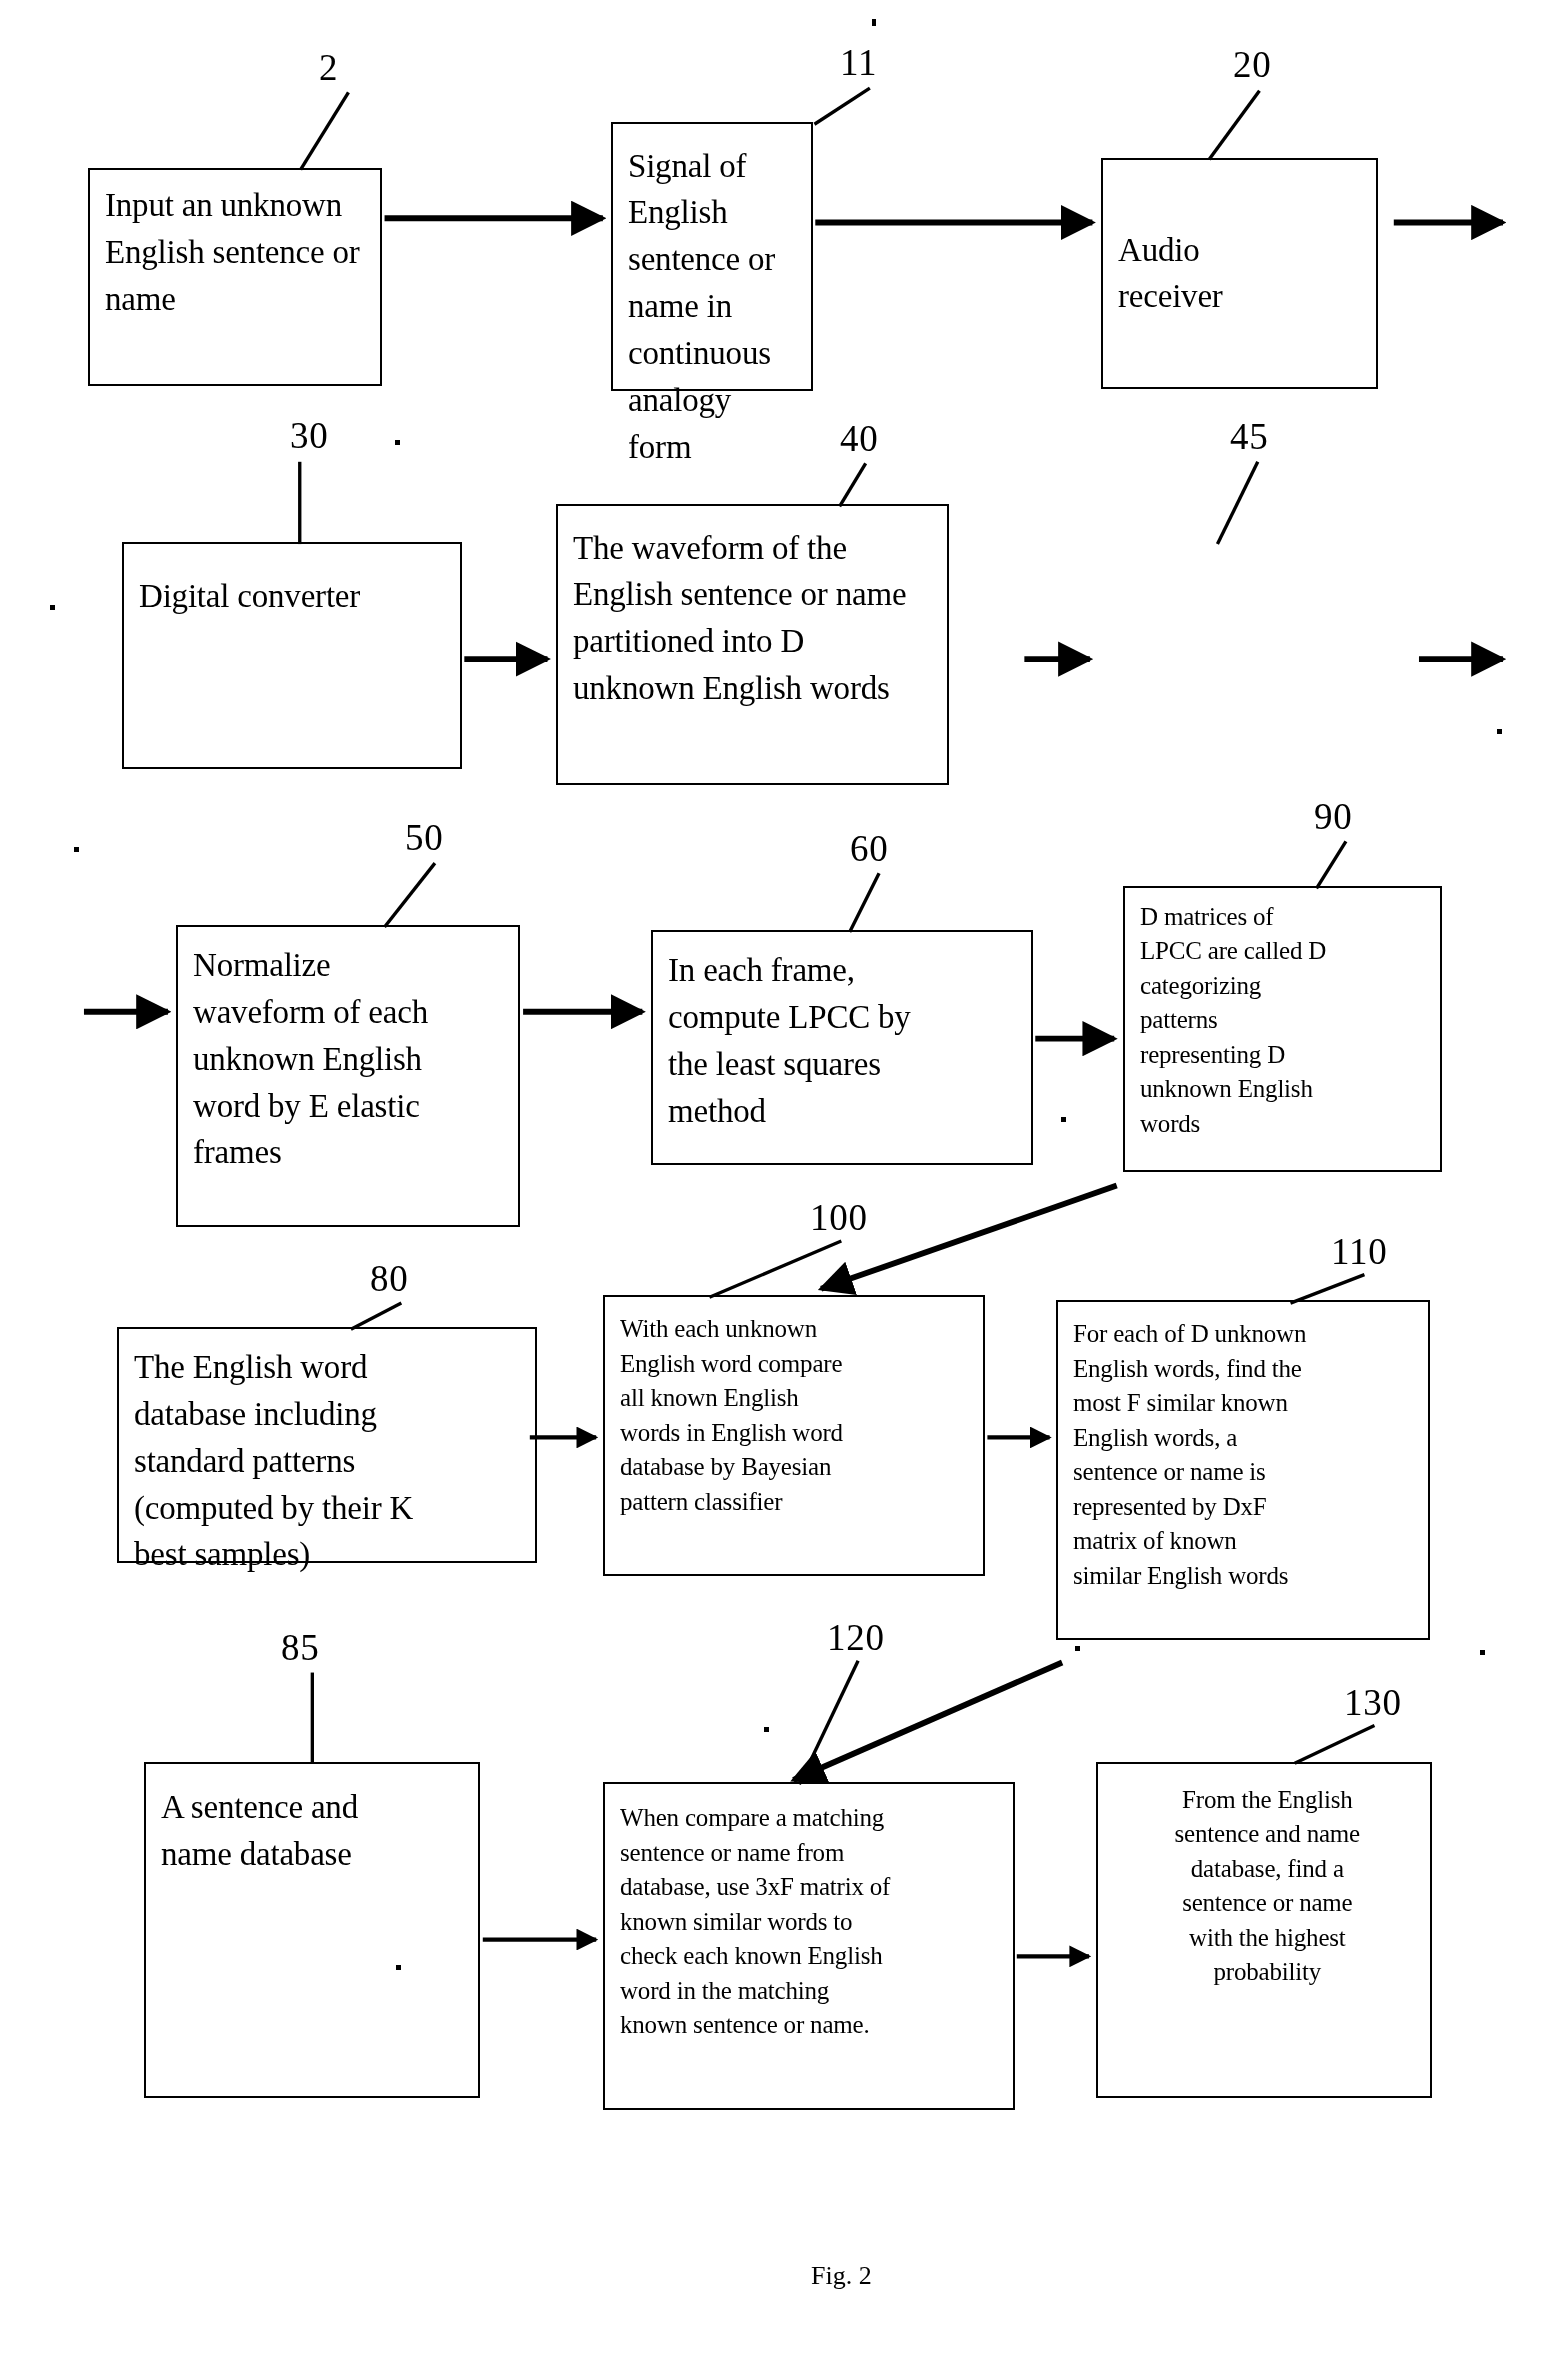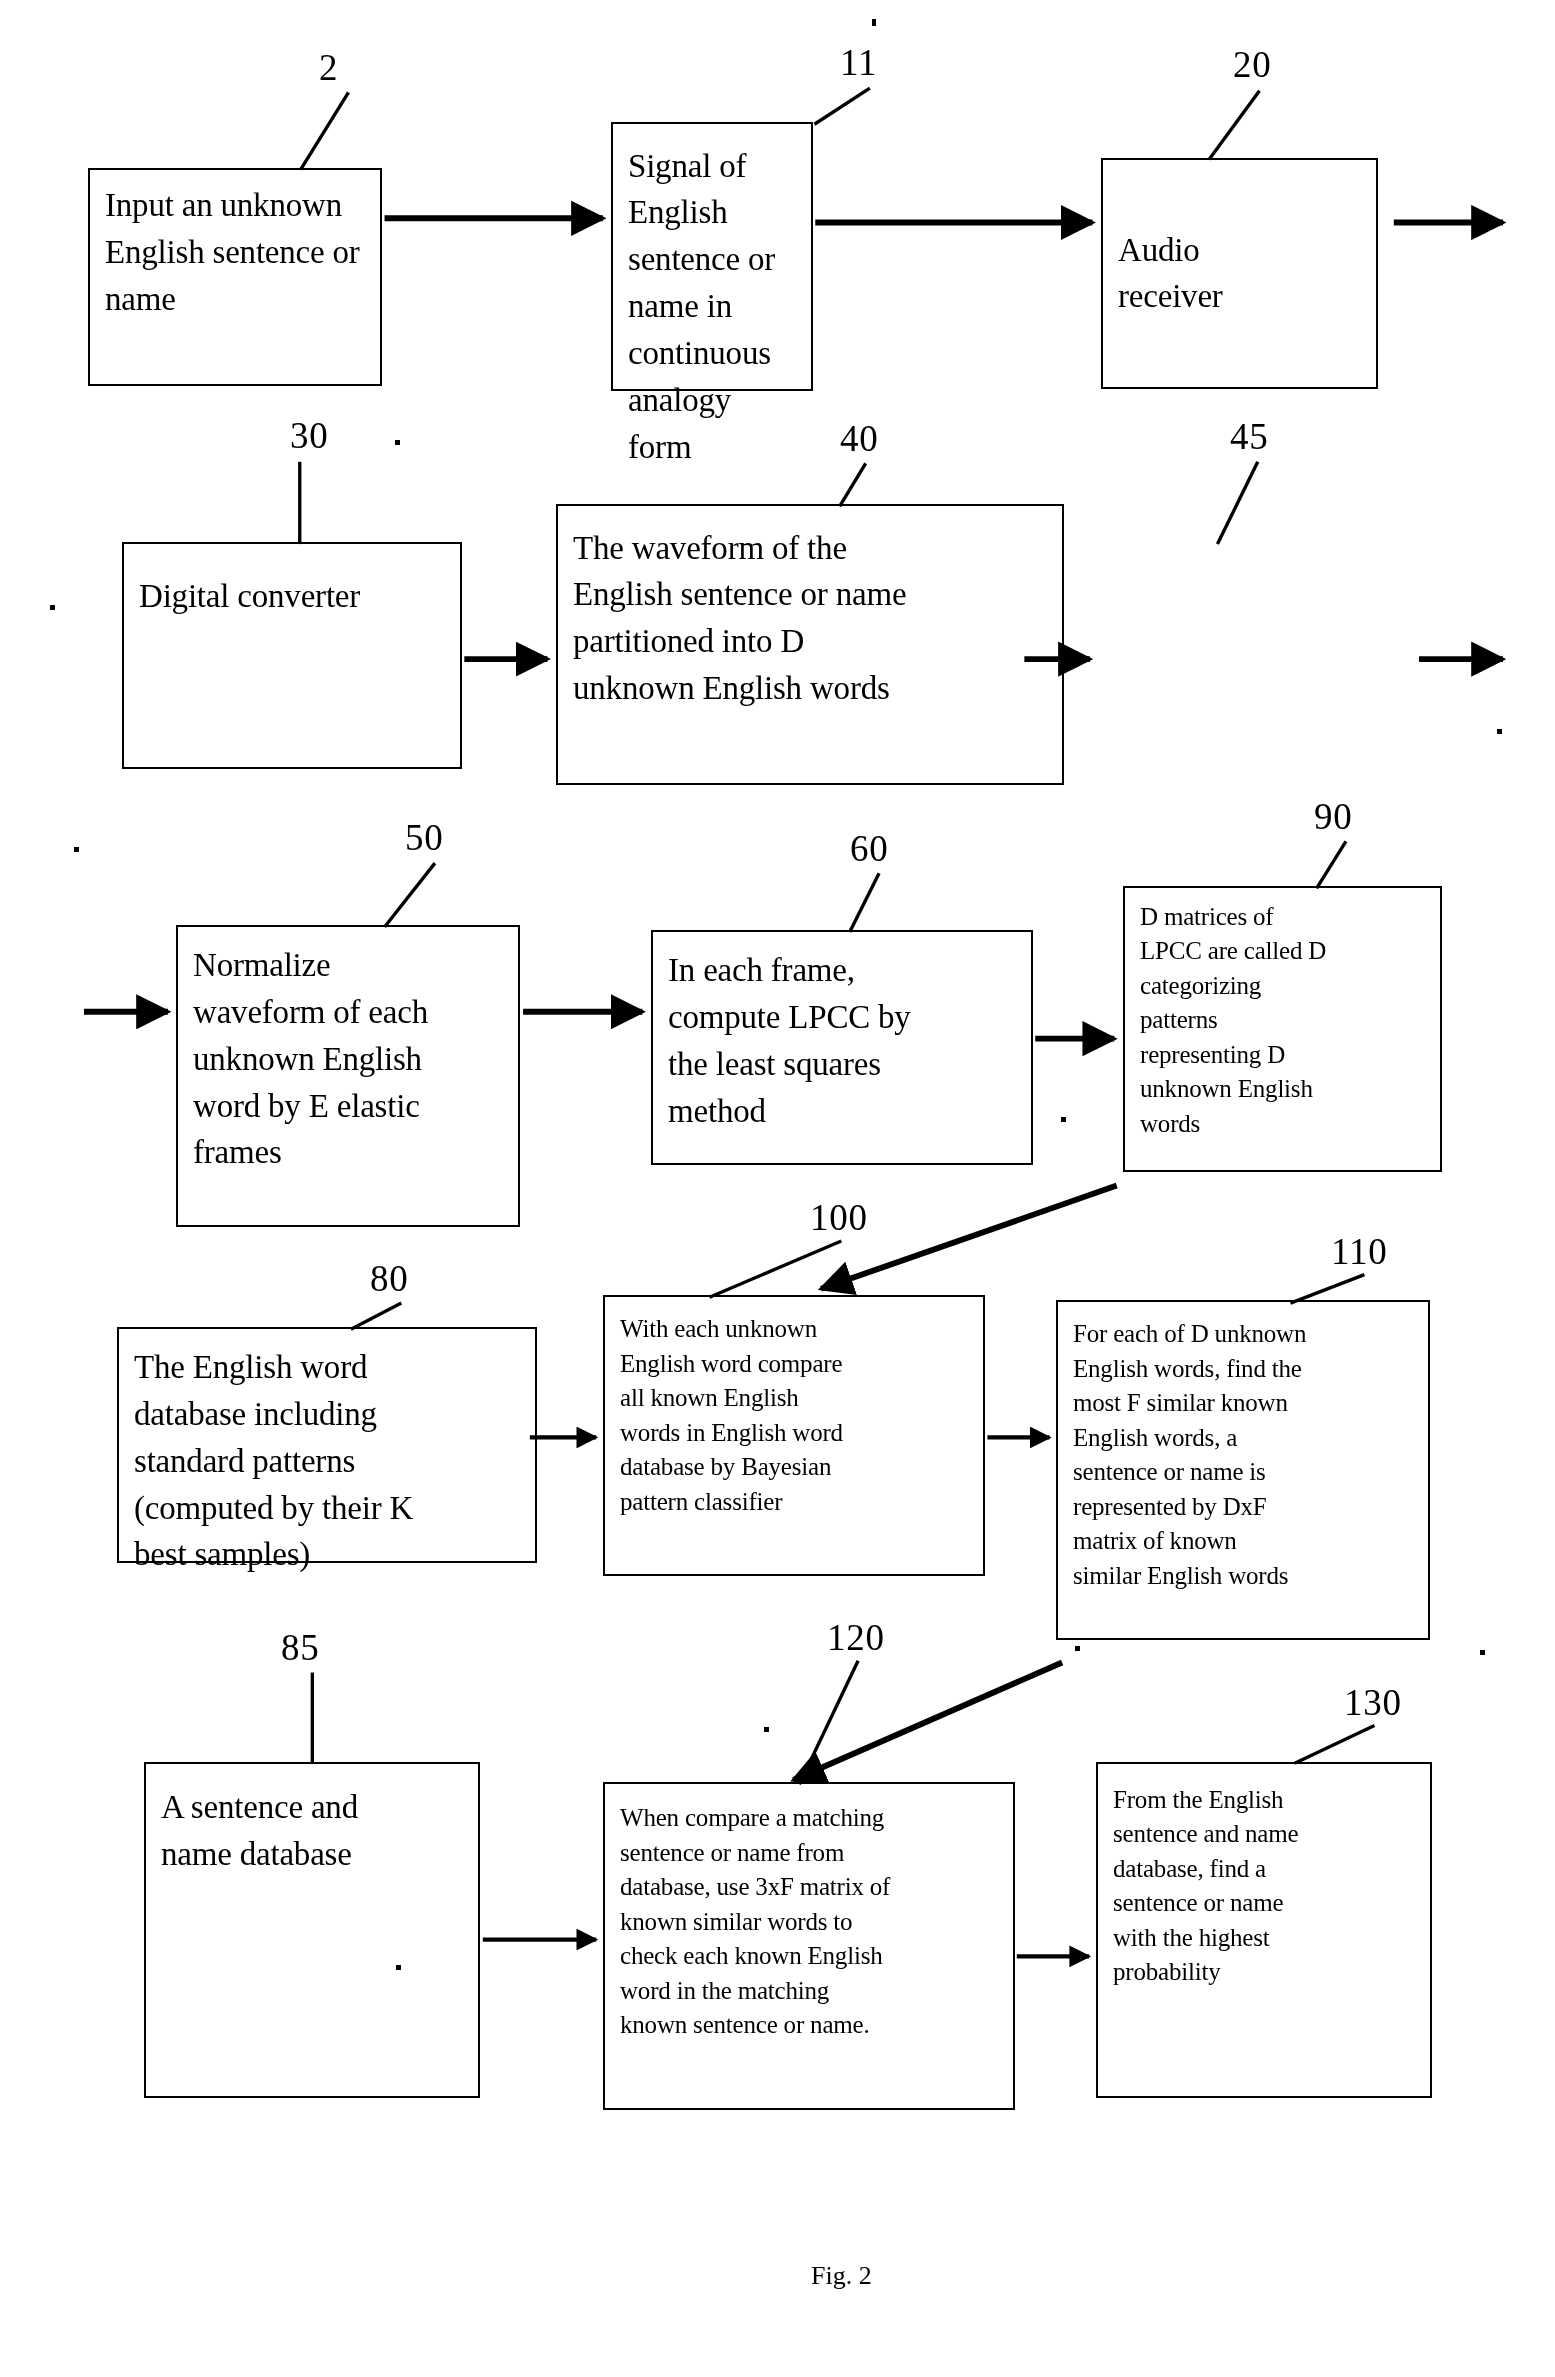--- a/index.html
+++ b/index.html
@@ -87,21 +87,21 @@
     <div class="txt">Audio
 receiver</div>
   </div>
   <div class="ref" style="left:1233px; top:46px;">20</div>
 
   <div class="box vcenter" style="left:122px; top:542px; width:340px; height:227px;">
     <div class="txt" style="top:28.6px; transform:none;">Digital converter</div>
   </div>
   <div class="ref" style="left:290px; top:417px;">30</div>
 
-  <div class="box" style="left:556px; top:504px; width:508px; height:281px;">
+  <div class="box" style="left:556px; top:504px; width:393px; height:281px;">
     <div class="txt" style="top:18.5px;">The waveform of the
 English sentence or name
 partitioned into D
 unknown English words</div>
   </div>
   <div class="ref" style="left:840px; top:420px;">40</div>
 
   <div class="ref" style="left:1230px; top:418px;">45</div>
 
   <div class="box" style="left:176px; top:925px; width:344px; height:302px;">
@@ -174,21 +174,21 @@
 sentence or name from
 database, use 3xF matrix of
 known similar words to
 check each known English
 word in the matching
 known sentence or name.</div>
   </div>
   <div class="ref" style="left:827px; top:1619px;">120</div>
 
   <div class="box small" style="left:1096px; top:1762px; width:336px; height:336px;">
-    <div class="txt" style="top:18.5px;">From the English
+    <div class="txt" style="top:18.5px;text-align:center;">From the English
 sentence and name
 database, find a
 sentence or name
 with the highest
 probability</div>
   </div>
   <div class="ref" style="left:1344px; top:1684px;">130</div>
 
   <svg class="overlay" viewBox="0 0 1852 2831">
     <defs>

